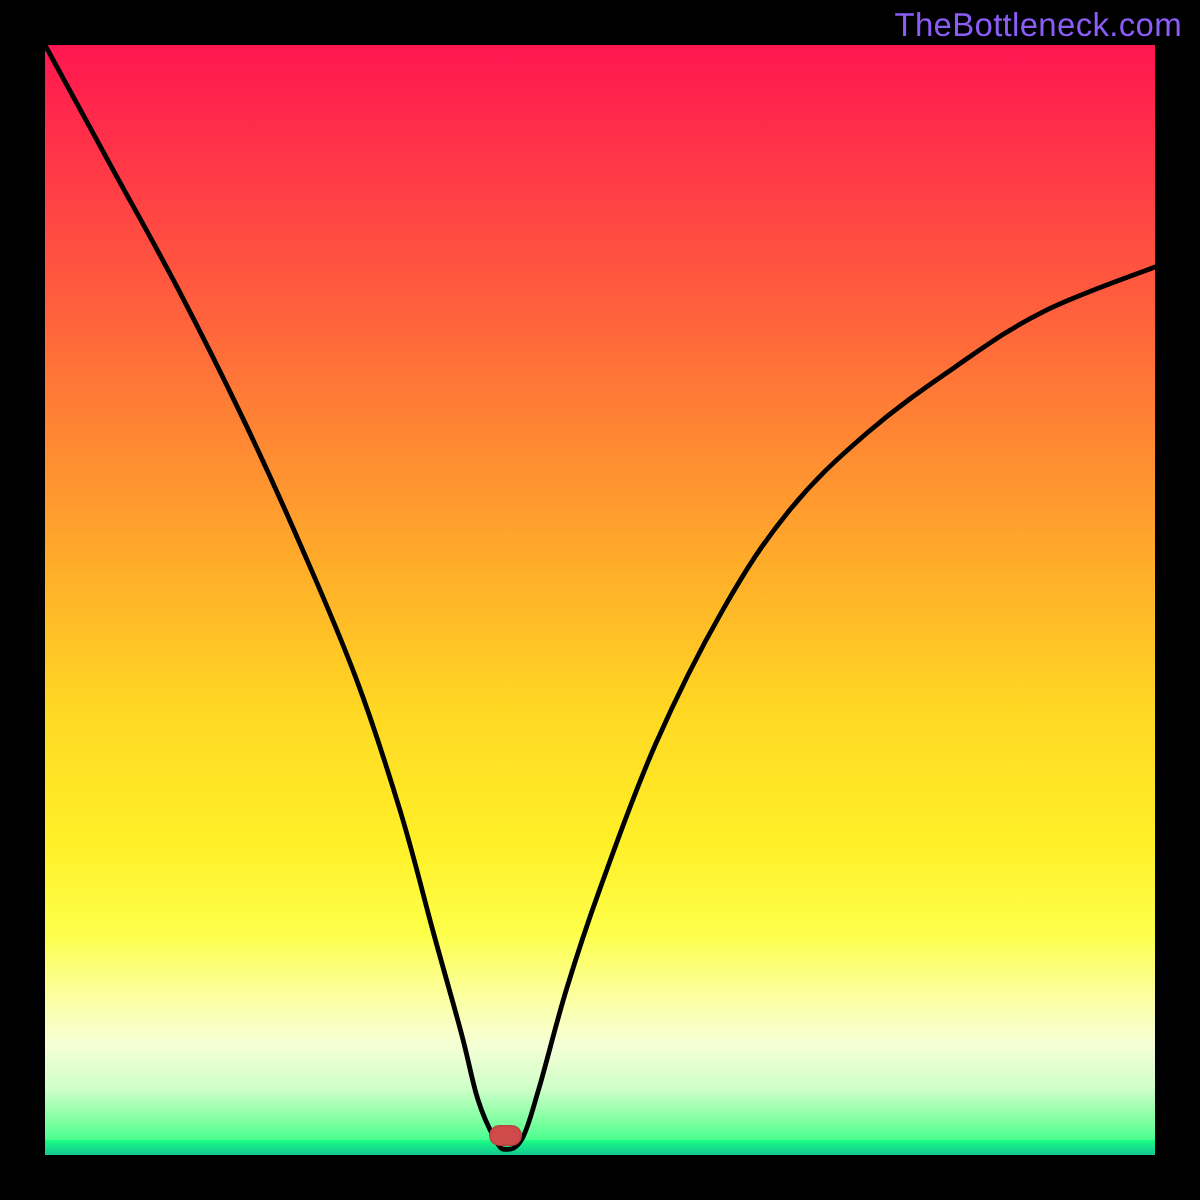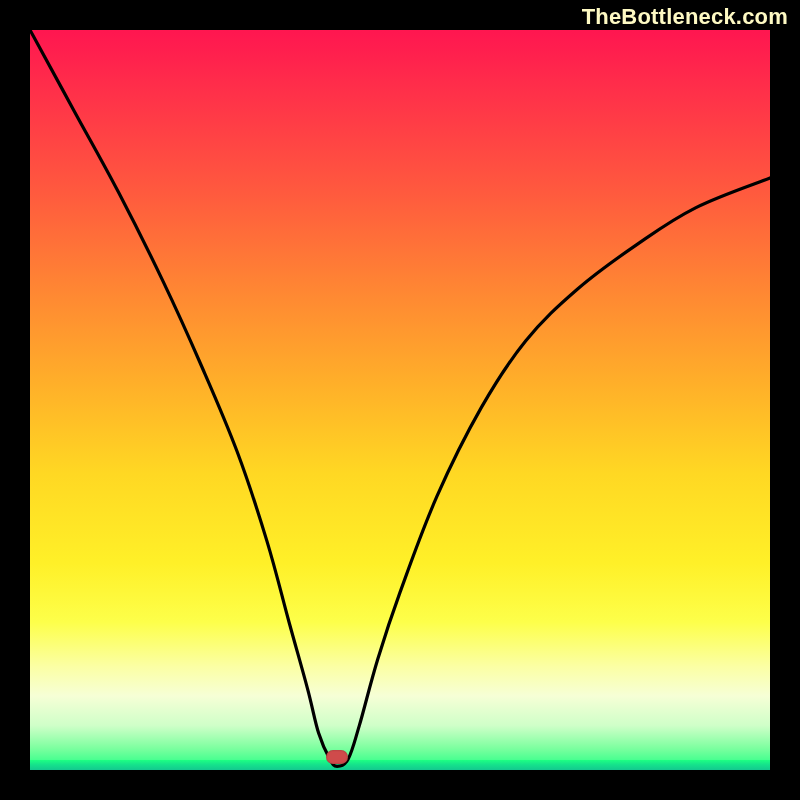--- a/index.html
+++ b/index.html
@@ -69,24 +69,24 @@
     width: 22px;
     height: 14px;
     border-radius: 7px;
     background: #cf4b4b;
     box-shadow: inset 0 0 2px rgba(0,0,0,0.3);
   }
   .watermark {
     position: absolute;
     top: 4px;
     right: 12px;
-    color: #fef9c3;
+    color: #8b5cf6;
     font-size: 22px;
     letter-spacing: 0.2px;
-    font-weight: 700;
+    font-weight: 400;
     user-select: none;
   }
 </style>
 </head>
 <body>
 
 <div class="frame">
 
   <div class="watermark">TheBottleneck.com</div>
 

